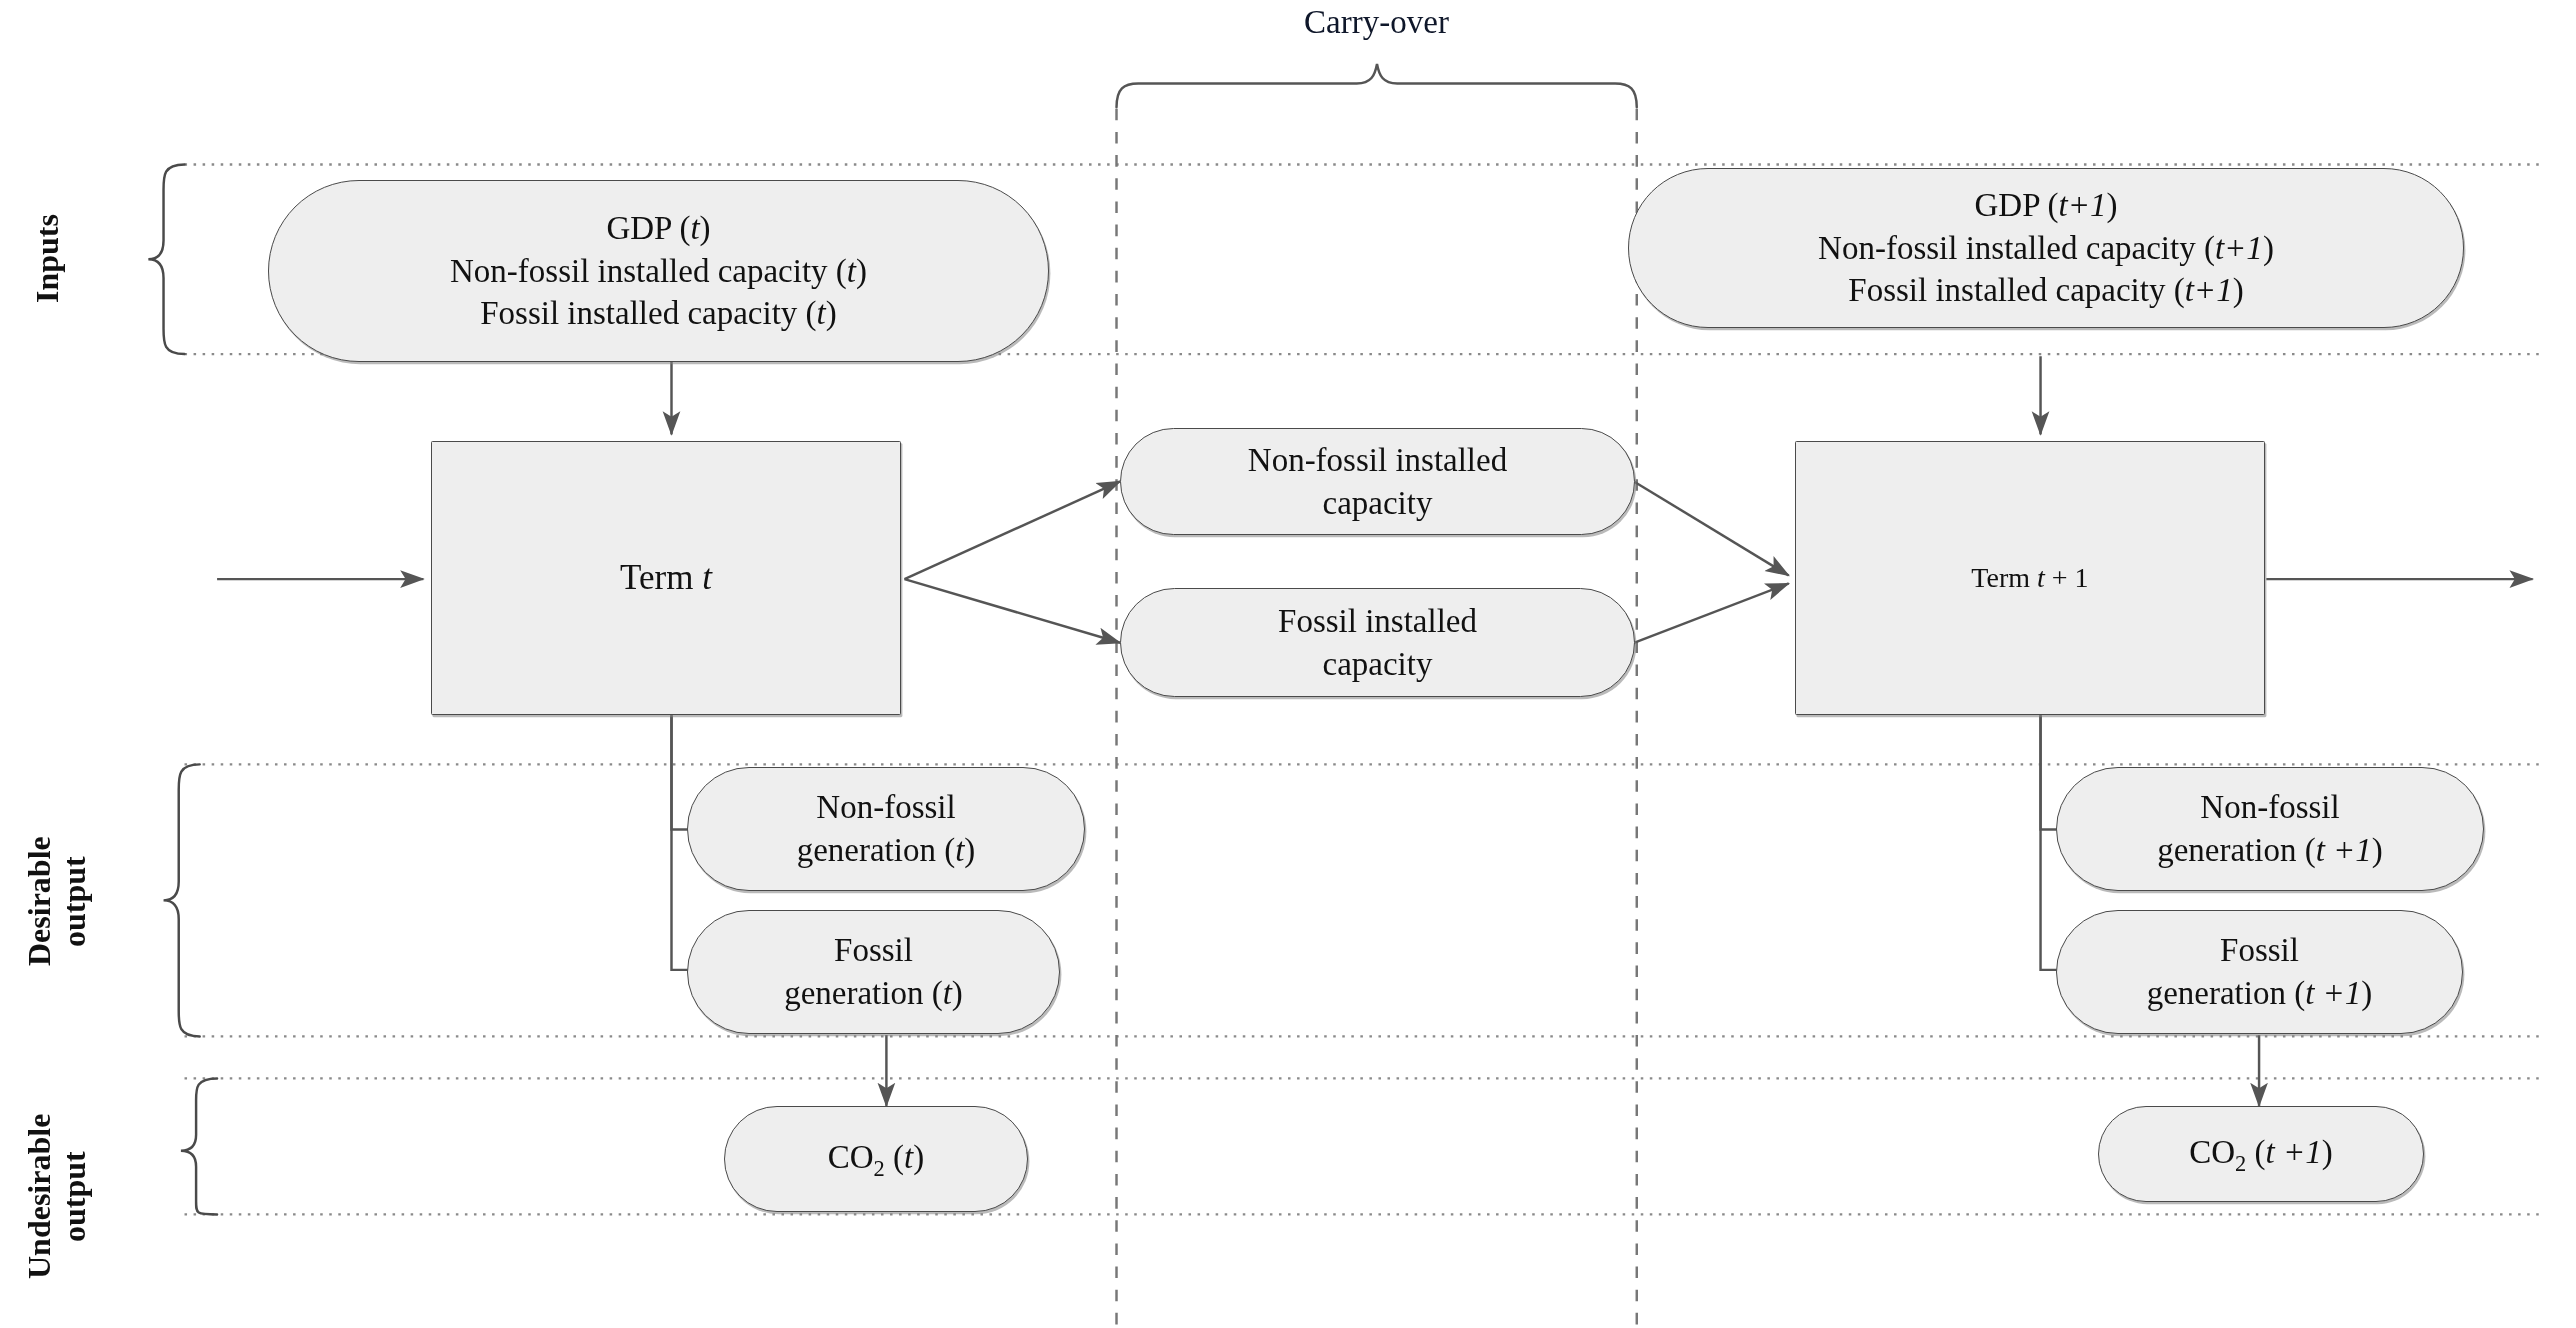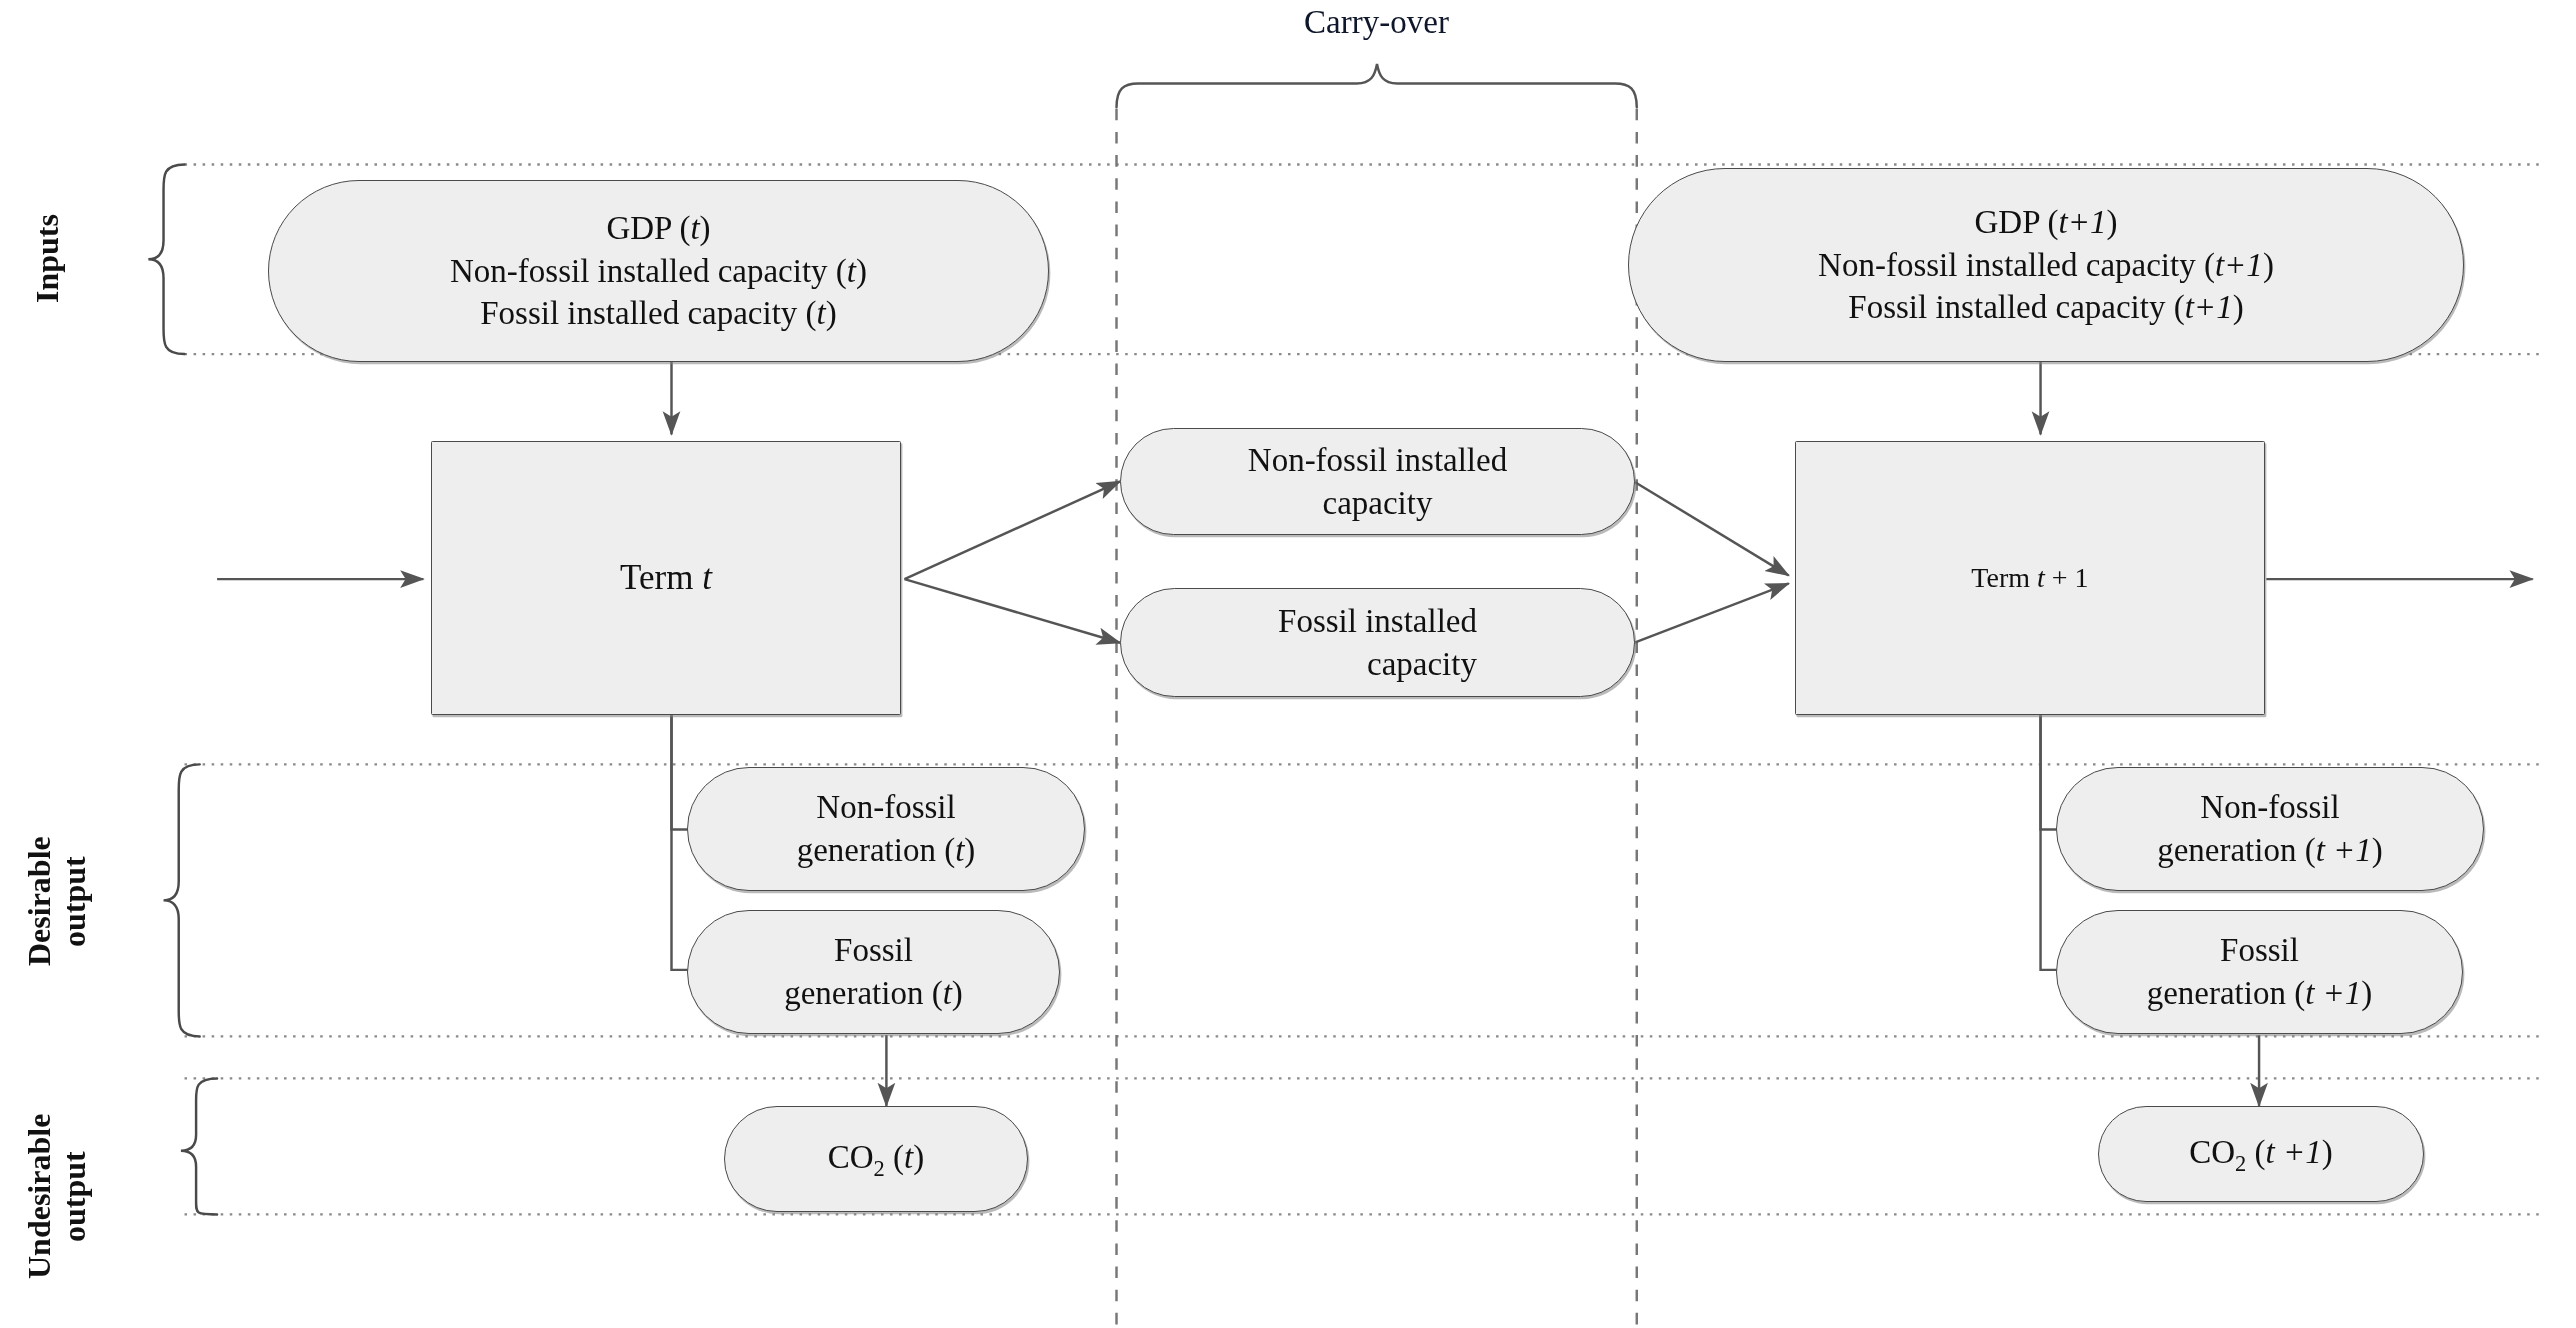--- a/index.html
+++ b/index.html
@@ -139,37 +139,37 @@
 
   <div class="band-label" style="left:22px; top:1077px; height:239px; width:77px; font-size:32px;">Undesirable
 output</div>
 
   <div class="plain-label" style="left:1268px; top:4.3px; width:217px; font-size:33px;">Carry-over</div>
 
   <div class="node pill" style="left:268px; top:168px; width:781px; height:182px;margin-top:12px;">
     <div class="node-text" style="font-size:33px;">GDP (<i>t</i>)<br>Non-fossil installed capacity (<i>t</i>)<br>Fossil installed capacity (<i>t</i>)</div>
   </div>
 
-  <div class="node pill" style="left:1628px; top:168px; width:836px; height:194px;">
+  <div class="node pill" style="left:1628px; top:168px; width:836px; height:160px;">
     <div class="node-text" style="font-size:33px;">GDP (<i>t</i><i>+1</i>)<br>Non-fossil installed capacity (<i>t</i><i>+1</i>)<br>Fossil installed capacity (<i>t</i><i>+1</i>)</div>
   </div>
 
   <div class="node rect" style="left:431px; top:441px; width:470px; height:274px;align-items:center;">
     <div class="node-text" style="font-size:35px;">Term <i>t</i></div>
   </div>
 
   <div class="node rect" style="left:1795px; top:441px; width:470px; height:274px;">
     <div class="node-text" style="font-size:28px;">Term <i>t</i> + 1</div>
   </div>
 
   <div class="node pill" style="left:1120px; top:428px; width:515px; height:107px;">
     <div class="node-text" style="font-size:33px;">Non-fossil installed<br>capacity</div>
   </div>
 
-  <div class="node pill" style="left:1120px; top:588px; width:515px; height:109px;text-align:right;">
+  <div class="node pill" style="left:1120px; top:588px; width:515px; height:109px;">
     <div class="node-text" style="font-size:33px;">Fossil installed<br>capacity</div>
   </div>
 
   <div class="node pill" style="left:687px; top:767px; width:398px; height:124px;">
     <div class="node-text" style="font-size:33px;">Non-fossil<br>generation (<i>t</i>)</div>
   </div>
 
   <div class="node pill" style="left:687px; top:910px; width:373px; height:124px;">
     <div class="node-text" style="font-size:33px;">Fossil<br>generation (<i>t</i>)</div>
   </div>

